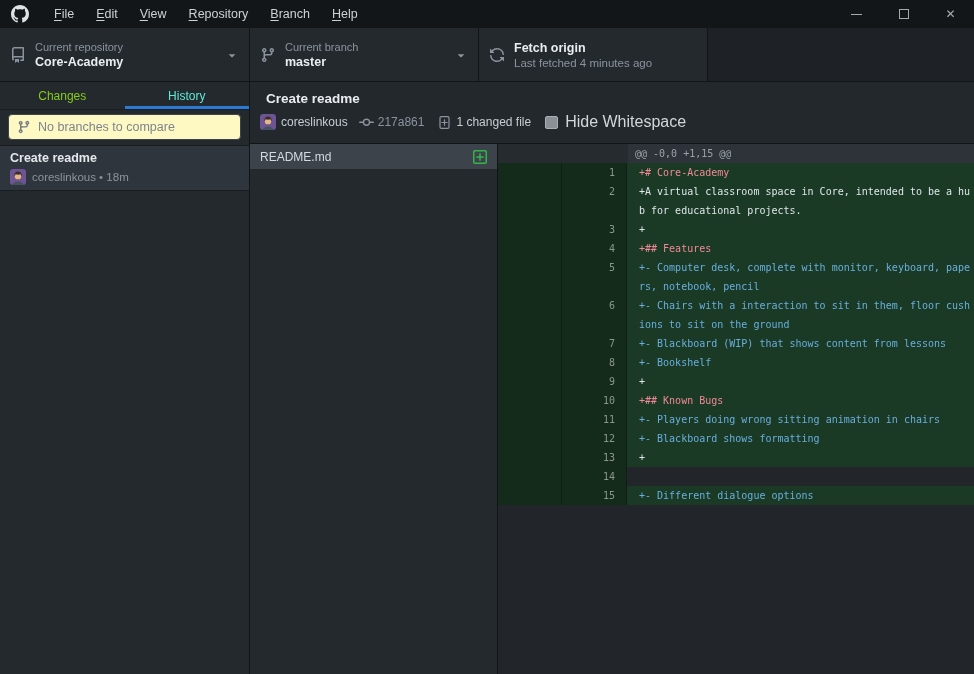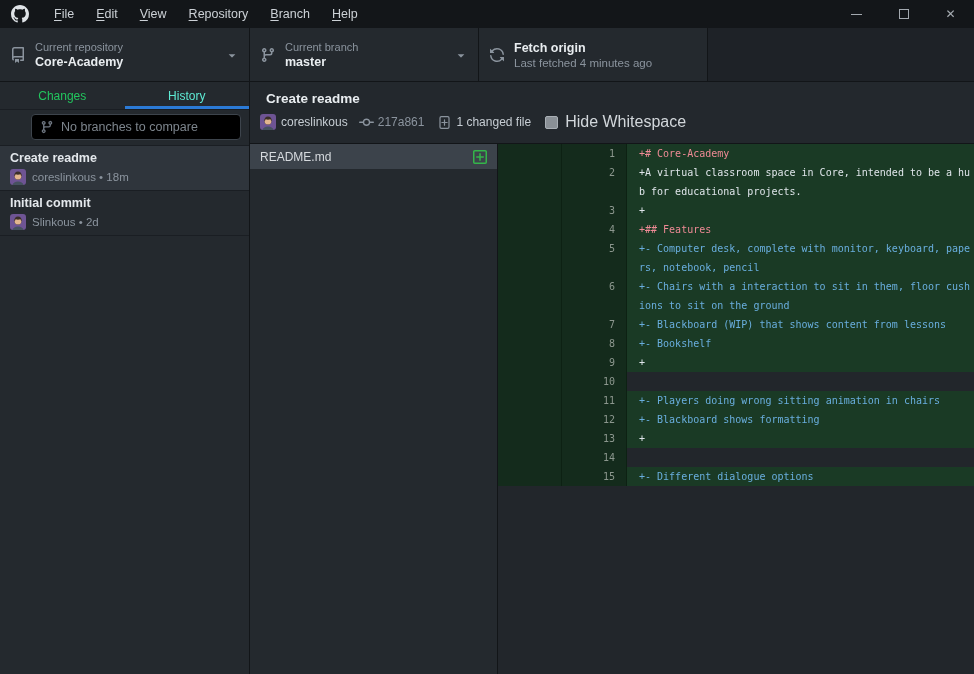--- a/index.html
+++ b/index.html
@@ -32,24 +32,24 @@
   .tb-value { font-size: 12.5px; font-weight: bold; color: #e9edf0; }
   .tb-sub { font-size: 11.5px; color: #8b949e; }
   .chevron { margin-left: auto; width: 14px; height: 14px; color: #8b949e; flex: none; }
 
   
   .content { flex: 1; display: flex; min-height: 0; }
 
   
   .sidebar { width: 250px; flex: none; background: #24292e; border-right: 1px solid #121518; display: flex; flex-direction: column; }
   .tabs { height: 28px; flex: none; display: flex; border-bottom: 1px solid #1a1e23; }
-  .tab { flex: 1; display: flex; align-items: center; justify-content: center; font-size: 12px; color: #22c55e; border-bottom: 3px solid transparent; padding-top: 3px; }
+  .tab { flex: 1; display: flex; align-items: center; justify-content: center; font-size: 12px; color: #84cc16; border-bottom: 3px solid transparent; padding-top: 3px; }
   .tab.active { color: #5eead4; border-bottom-color: #2b7ad6; }
   .filter-wrap { padding: 4px 8px 5px; flex: none; border-bottom: 1px solid #1a1e23; }
-  .filter-box { height: 26px; border: 1px solid #3d444c; border-radius: 4px; background: #000000; display: flex; align-items: center; padding: 0 8px; gap: 7px; margin-left: 23px; }
+  .filter-box { height: 26px; border: 1px solid #3d444c; border-radius: 4px; background: #fef9c3; display: flex; align-items: center; padding: 0 8px; gap: 7px; }
   .filter-box .f-icon { width: 14px; height: 14px; color: #6e7681; flex: none; }
   .filter-text { font-size: 12.5px; color: #7d858d; white-space: nowrap; }
   .commit-list { flex: 1; overflow: hidden; }
   .commit-row { height: 45px; padding: 6px 10px; border-bottom: 1px solid #1a1e23; display: flex; flex-direction: column; justify-content: center; gap: 4px; }
   .commit-row.selected { background: #2f353c; }
   .commit-title { font-size: 12.5px; font-weight: bold; color: #e4e8ec; white-space: nowrap; }
   .commit-meta { display: flex; align-items: center; gap: 6px; }
   .commit-meta-text { font-size: 11.5px; color: #8b949e; white-space: nowrap; }
   .avatar { width: 16px; height: 16px; border-radius: 3px; overflow: hidden; flex: none; display: inline-block; }
   .avatar svg { display: block; width: 100%; height: 100%; }
@@ -181,35 +181,20 @@
     <circle cx="8" cy="7.2" r="3.4" fill="#e3b draw68e"></circle>
     <circle cx="8" cy="7.2" r="3.4" fill="#e3b68e"></circle>
     <path d="M4.3 7c-.2-2.6 1.4-4.6 3.7-4.6S11.9 4.4 11.7 7l-.8-.5-.4-1.3c-1.2.6-3.4.7-4.9.1l-.5 1.2z" fill="#3a2e28"></path>
     <path d="M2.5 16c.4-2.4 2.8-3.6 5.5-3.6s5.1 1.2 5.5 3.6z" fill="#46525f"></path>
   </svg>
 </span>
       <span class="commit-meta-text">coreslinkous • 18m</span>
     </div>
   </div>
 
-  <div class="commit-row">
-    <div class="commit-title">Initial commit</div>
-    <div class="commit-meta">
-      <span class="avatar">
-  <svg viewBox="0 0 16 16" xmlns="http://www.w3.org/2000/svg">
-    <rect width="16" height="16" fill="#6e5494"></rect>
-    <circle cx="8" cy="7.2" r="3.4" fill="#e3b draw68e"></circle>
-    <circle cx="8" cy="7.2" r="3.4" fill="#e3b68e"></circle>
-    <path d="M4.3 7c-.2-2.6 1.4-4.6 3.7-4.6S11.9 4.4 11.7 7l-.8-.5-.4-1.3c-1.2.6-3.4.7-4.9.1l-.5 1.2z" fill="#3a2e28"></path>
-    <path d="M2.5 16c.4-2.4 2.8-3.6 5.5-3.6s5.1 1.2 5.5 3.6z" fill="#46525f"></path>
-  </svg>
-</span>
-      <span class="commit-meta-text">Slinkous • 2d</span>
-    </div>
-  </div>
 </div>
     </aside>
 
     <div class="main">
       <div class="main-header">
         <div class="main-title">Create readme</div>
         <div class="meta-row">
           <span class="avatar">
   <svg viewBox="0 0 16 16" xmlns="http://www.w3.org/2000/svg">
     <rect width="16" height="16" fill="#6e5494"></rect>
@@ -238,20 +223,24 @@
         <div class="file-panel">
           <div class="file-row">
             <span class="file-name">README.md</span>
             <svg class="add-icon" viewBox="0 0 16 16" fill="currentColor">
                 <path d="M2.75 1h10.5c.966 0 1.75.784 1.75 1.75v10.5A1.75 1.75 0 0 1 13.25 15H2.75A1.75 1.75 0 0 1 1 13.25V2.75C1 1.784 1.784 1 2.75 1Zm10.5 1.5H2.75a.25.25 0 0 0-.25.25v10.5c0 .138.112.25.25.25h10.5a.25.25 0 0 0 .25-.25V2.75a.25.25 0 0 0-.25-.25ZM8 4a.75.75 0 0 1 .75.75v2.5h2.5a.75.75 0 0 1 0 1.5h-2.5v2.5a.75.75 0 0 1-1.5 0v-2.5h-2.5a.75.75 0 0 1 0-1.5h2.5v-2.5A.75.75 0 0 1 8 4Z"></path>
               </svg>
           </div>
         </div>
 
         <div class="diff-panel">
+          <div class="hunk-row">
+            <div class="hunk-gutter"></div>
+            <div class="hunk-text">@@ -0,0 +1,15 @@</div>
+          </div>
           <div>
   <div class="diff-line type-heading">
     <div class="gutter-old"></div>
     <div class="gutter-num">1</div>
     <div class="line-content">+# Core-Academy</div>
   </div>
 
   <div class="diff-line type-plain">
     <div class="gutter-old"></div>
     <div class="gutter-num">2</div>
@@ -296,20 +285,21 @@
 
   <div class="diff-line type-plain">
     <div class="gutter-old"></div>
     <div class="gutter-num">9</div>
     <div class="line-content">+</div>
   </div>
 
   <div class="diff-line type-heading">
     <div class="gutter-old"></div>
     <div class="gutter-num">10</div>
+    <div class="line-content">+## Known Bugs</div>
   </div>
 
   <div class="diff-line type-list">
     <div class="gutter-old"></div>
     <div class="gutter-num">11</div>
     <div class="line-content">+- Players doing wrong sitting animation in chairs</div>
   </div>
 
   <div class="diff-line type-list">
     <div class="gutter-old"></div>

